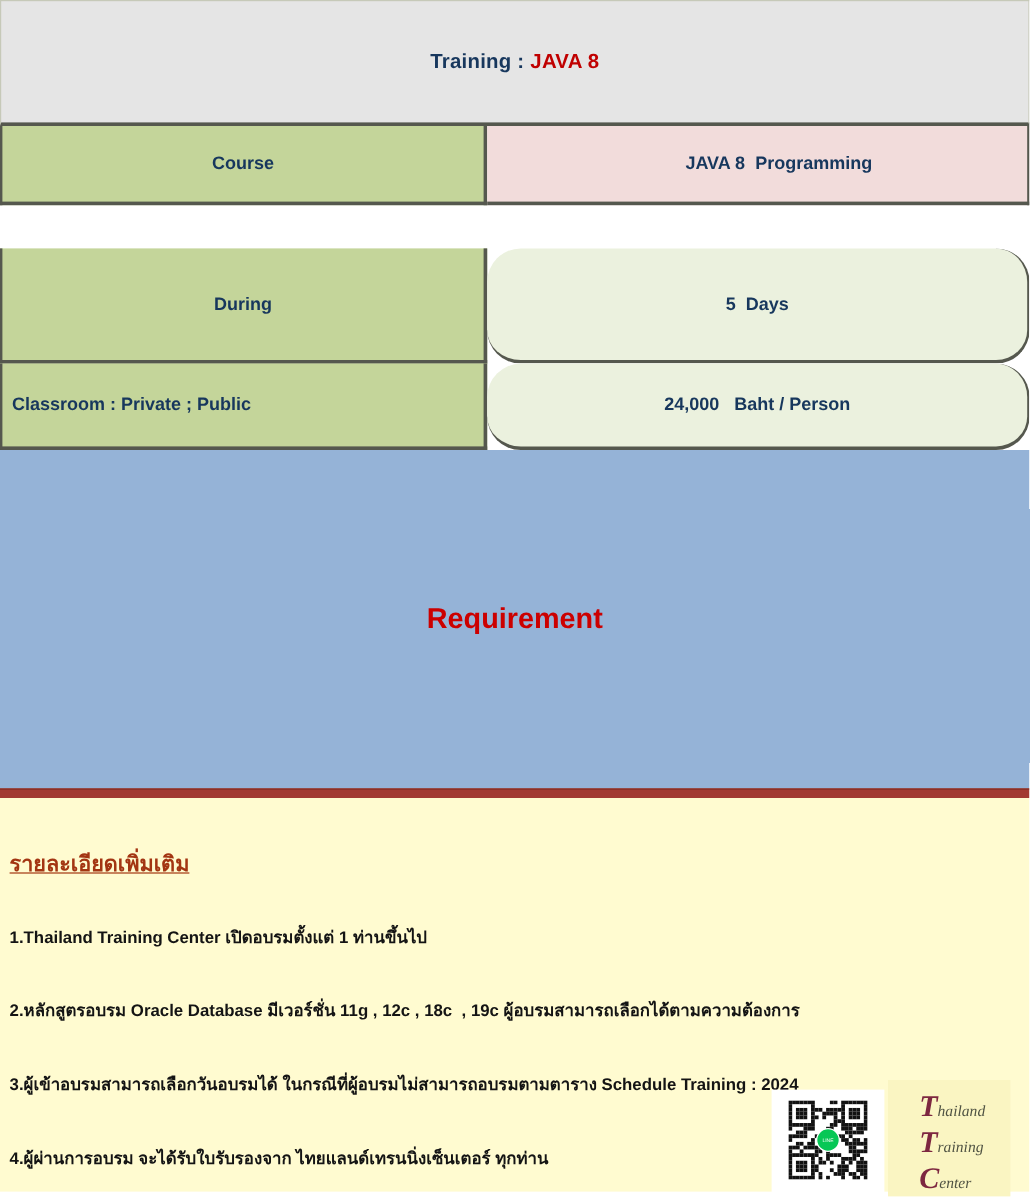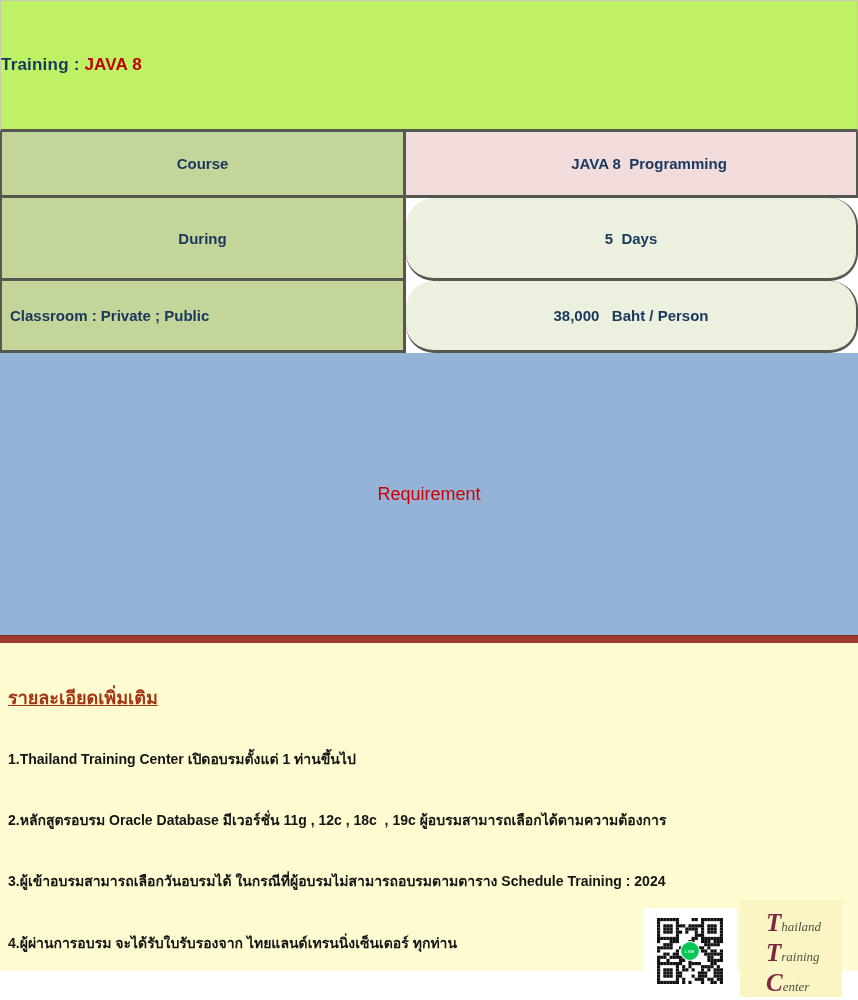--- a/index.html
+++ b/index.html
@@ -1,40 +1,40 @@
 <!DOCTYPE html>
 <html><head>
 <meta charset="utf-8">
 <style>
   html,body { margin:0; padding:0; background:#ffffff; }
   body { font-family:"Liberation Sans","DejaVu Sans",sans-serif; }
   .page { position:relative; width:858px; height:1000px; background:#ffffff; overflow:hidden; }
 
   
-  .header { box-sizing:border-box; height:132px; background:#bef264;
+  .header { box-sizing:border-box; height:105px; background:#e5e5e5;
             border:1px solid #c6c9b8; border-bottom:3px solid #55584e;
-            display:flex; align-items:center; justify-content:flex-start; }
+            display:flex; align-items:center; justify-content:center; }
   .title { font-size:17px; font-weight:bold; color:#17375d; letter-spacing:.2px; }
   .title .hl { color:#c00000; }
 
   
   .info-table { display:grid; grid-template-columns:406px 452px; }
   .cell { box-sizing:border-box; display:flex; align-items:center; justify-content:center;
           font-weight:bold; color:#17375d; font-size:15px; white-space:pre-wrap;
           border-bottom:3px solid #55584e; }
   .cell.lbl { background:#c4d59a; border-left:2px solid #55584e; border-right:3px solid #55584e; }
   .cell.val { border-right:2px solid #55584e; }
-  .r1 { height:66px; } .r2 { height:83px; } .r3 { height:72px; }
+  .r1 { height:66px; } .r2 { height:96px;margin-top:36px; } .r3 { height:72px; }
   .bg-pink { background:#f2dcdb;padding-left:36px; }
   .bg-lightgreen { background:#ebf1de;border-radius:28px; }
   .align-left { justify-content:flex-start; padding-left:8px; }
 
   
   .requirement { height:282px; background:#95b3d7; display:flex; align-items:center; justify-content:center; }
-  .req-text { color:#cc0000; font-weight:normal; font-size:18px; }
+  .req-text { color:#cc0000; font-weight:bold; font-size:24px; }
 
   .redbar { height:8px; background:#a23a32; border-top:1px solid #7e2a24; box-sizing:border-box; }
 
   
   .notes { box-sizing:border-box; height:328px; background:#fffbd0; padding:4px 8px 0 8px;
            font-size:14px; font-weight:bold; color:#141414; line-height:20.4px; white-space:pre-wrap; }
   .notes div { margin:0; }
   .section-header { color:#a33512; text-decoration:underline; font-size:18px; }
 
   
@@ -57,21 +57,21 @@
   </div>
 
   <div class="info-table">
     <div class="cell lbl r1">Course</div>
     <div class="cell val r1 bg-pink">JAVA 8  Programming</div>
 
     <div class="cell lbl r2">During</div>
     <div class="cell val r2 bg-lightgreen">5  Days</div>
 
     <div class="cell lbl r3 align-left">Classroom : Private ; Public</div>
-    <div class="cell val r3 bg-lightgreen">38,000   Baht / Person</div>
+    <div class="cell val r3 bg-lightgreen">24,000   Baht / Person</div>
   </div>
 
   <div class="requirement">
     <div class="req-text">Requirement</div>
   </div>
 
   <div class="redbar"></div>
 
   <div class="notes">
     <div class="section-header">รายละเอียดเพิ่มเติม</div>

